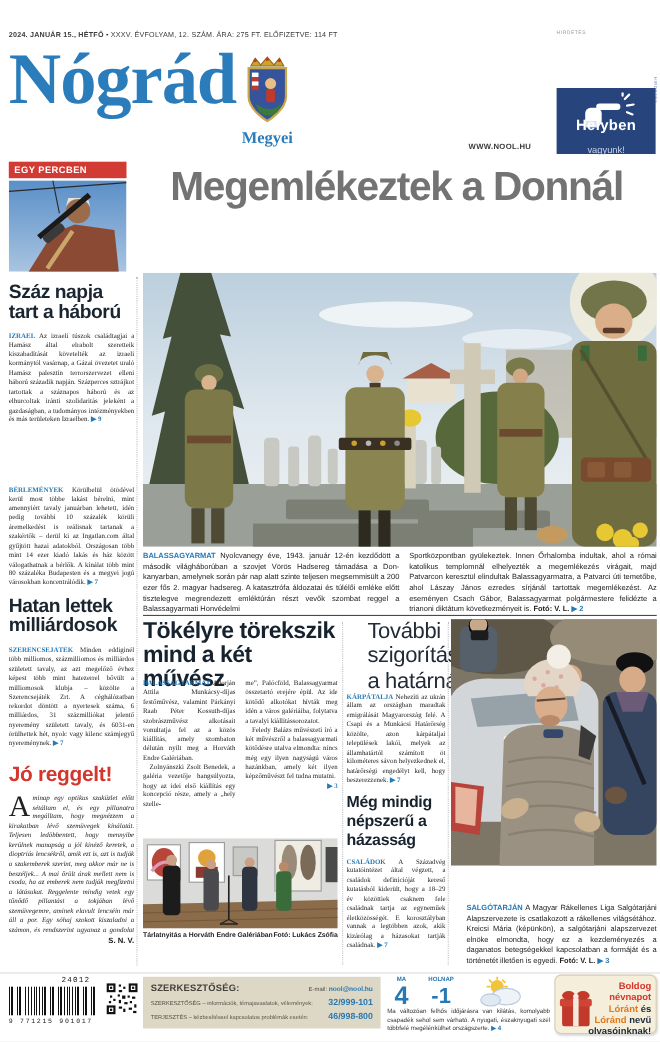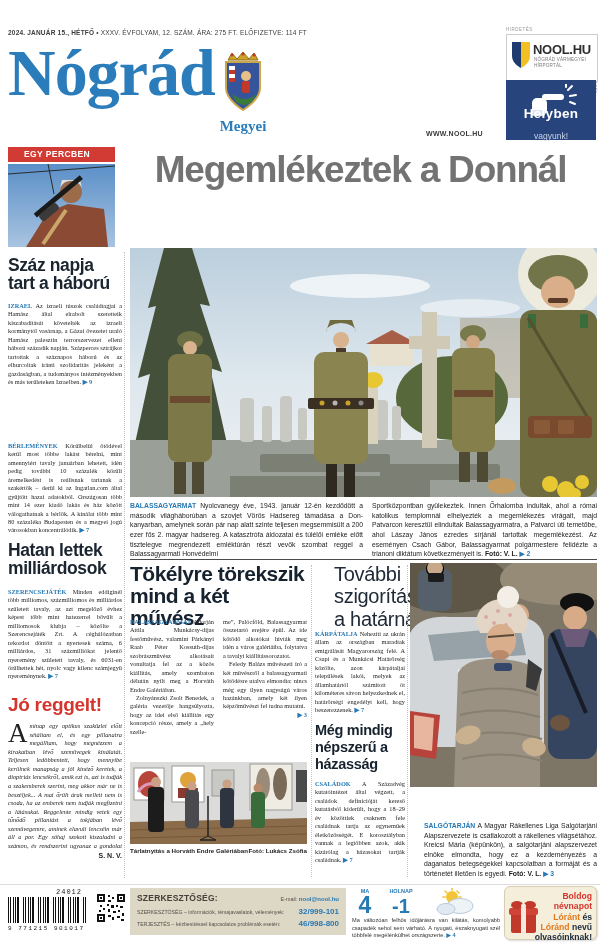--- a/index.html
+++ b/index.html
@@ -27,21 +27,21 @@
   .ad-top{position:absolute;top:0;left:0;width:90px;height:46px;background:#fff;border:1px solid #ccc;}
   .ad-brand{position:absolute;left:26px;top:7px;font-size:13px;font-weight:bold;color:#2e2e2e;letter-spacing:-.3px;}
   .ad-tag{position:absolute;left:27px;top:22px;width:58px;font-size:4.6px;color:#7a7a7a;line-height:1.4;letter-spacing:.2px;}
   .ad-bottom{position:absolute;top:46px;left:0;width:90px;height:60px;background:#27447c;}
   .ad-slogan1{position:absolute;left:0;width:90px;top:72px;text-align:center;color:#fff;
               font-weight:bold;font-size:13.5px;letter-spacing:.3px;}
   .ad-slogan2{position:absolute;left:0;width:90px;top:97px;text-align:center;color:#c8d4ea;font-size:8.5px;}
 
   
   .one-min-label{left:8px;top:147px;width:107px;height:15px;background:#d23b33;color:#fff;
-                 font-size:8.5px;font-weight:bold;letter-spacing:.4px;line-height:15px;padding-left:16px;box-sizing:border-box;}
+                 font-size:8.5px;font-weight:bold;letter-spacing:.4px;line-height:15px;padding-left:5px;box-sizing:border-box;}
   .one-min-photo{left:8px;top:164px;width:107px;height:83px;}
 
   
   .headline{left:124px;top:147px;width:473px;text-align:center;font-size:37px;font-weight:800;
             line-height:1.22;letter-spacing:-1.2px;color:#737373;}
 
   
   .main-photo{left:130px;top:248px;width:467px;height:249px;}
   .cap{top:501px;font-size:6.8px;line-height:1.42;text-align:justify;color:#222;}
   .cap1{left:130px;width:233px;}
@@ -153,28 +153,20 @@
       <rect x="22" y="31" width="8" height="12" rx="2" fill="#c0392b"></rect>
       <path d="M12 44 q14 10 24 0 l-4 8 q-8 6 -16 0 z" fill="#3a7a3a"></path>
     </svg>
     <span class="mast-megyei" style="left:204px;top:78px;width:62px;">Megyei</span>
     <span class="mast-www" style="left:418px;top:90px;">WWW.NOOL.HU</span>
   </div>
 
   <div class="abs adbox">
     <span class="ad-hirdetes">HIRDETÉS</span>
     <span class="ad-hirdetes-side">HIRDETÉS</span>
-    <div class="ad-top">
-      <svg class="abs" style="left:4px;top:6px;" width="20" height="28" viewBox="0 0 20 28">
-        <path d="M1 1 h9 v26 c0 0 -9 -4 -9 -12 z" fill="#1e3a6e"></path>
-        <path d="M10 1 h9 v14 c0 8 -9 12 -9 12 z" fill="#f3c024"></path>
-      </svg>
-      <span class="ad-brand">NOOL.HU</span>
-      <span class="ad-tag">NÓGRÁD VÁRMEGYEI HÍRPORTÁL</span>
-    </div>
     <div class="ad-bottom">
       <svg class="abs" style="left:20px;top:4px;" width="52" height="34" viewBox="0 0 52 34">
         <rect x="6" y="14" width="15" height="17" rx="5" fill="#fff"></rect>
         <rect x="16" y="10" width="22" height="6" rx="3" fill="#fff"></rect>
         <rect x="6" y="26" width="13" height="6" rx="2" fill="#dce4f2"></rect>
         <g stroke="#fff" stroke-width="2" stroke-linecap="round">
           <line x1="42" y1="6" x2="46" y2="2"></line>
             <line x1="44" y1="12" x2="50" y2="11"></line>
           <line x1="40" y1="3" x2="40" y2="0"></line>
             <line x1="44" y1="18" x2="49" y2="20"></line>

